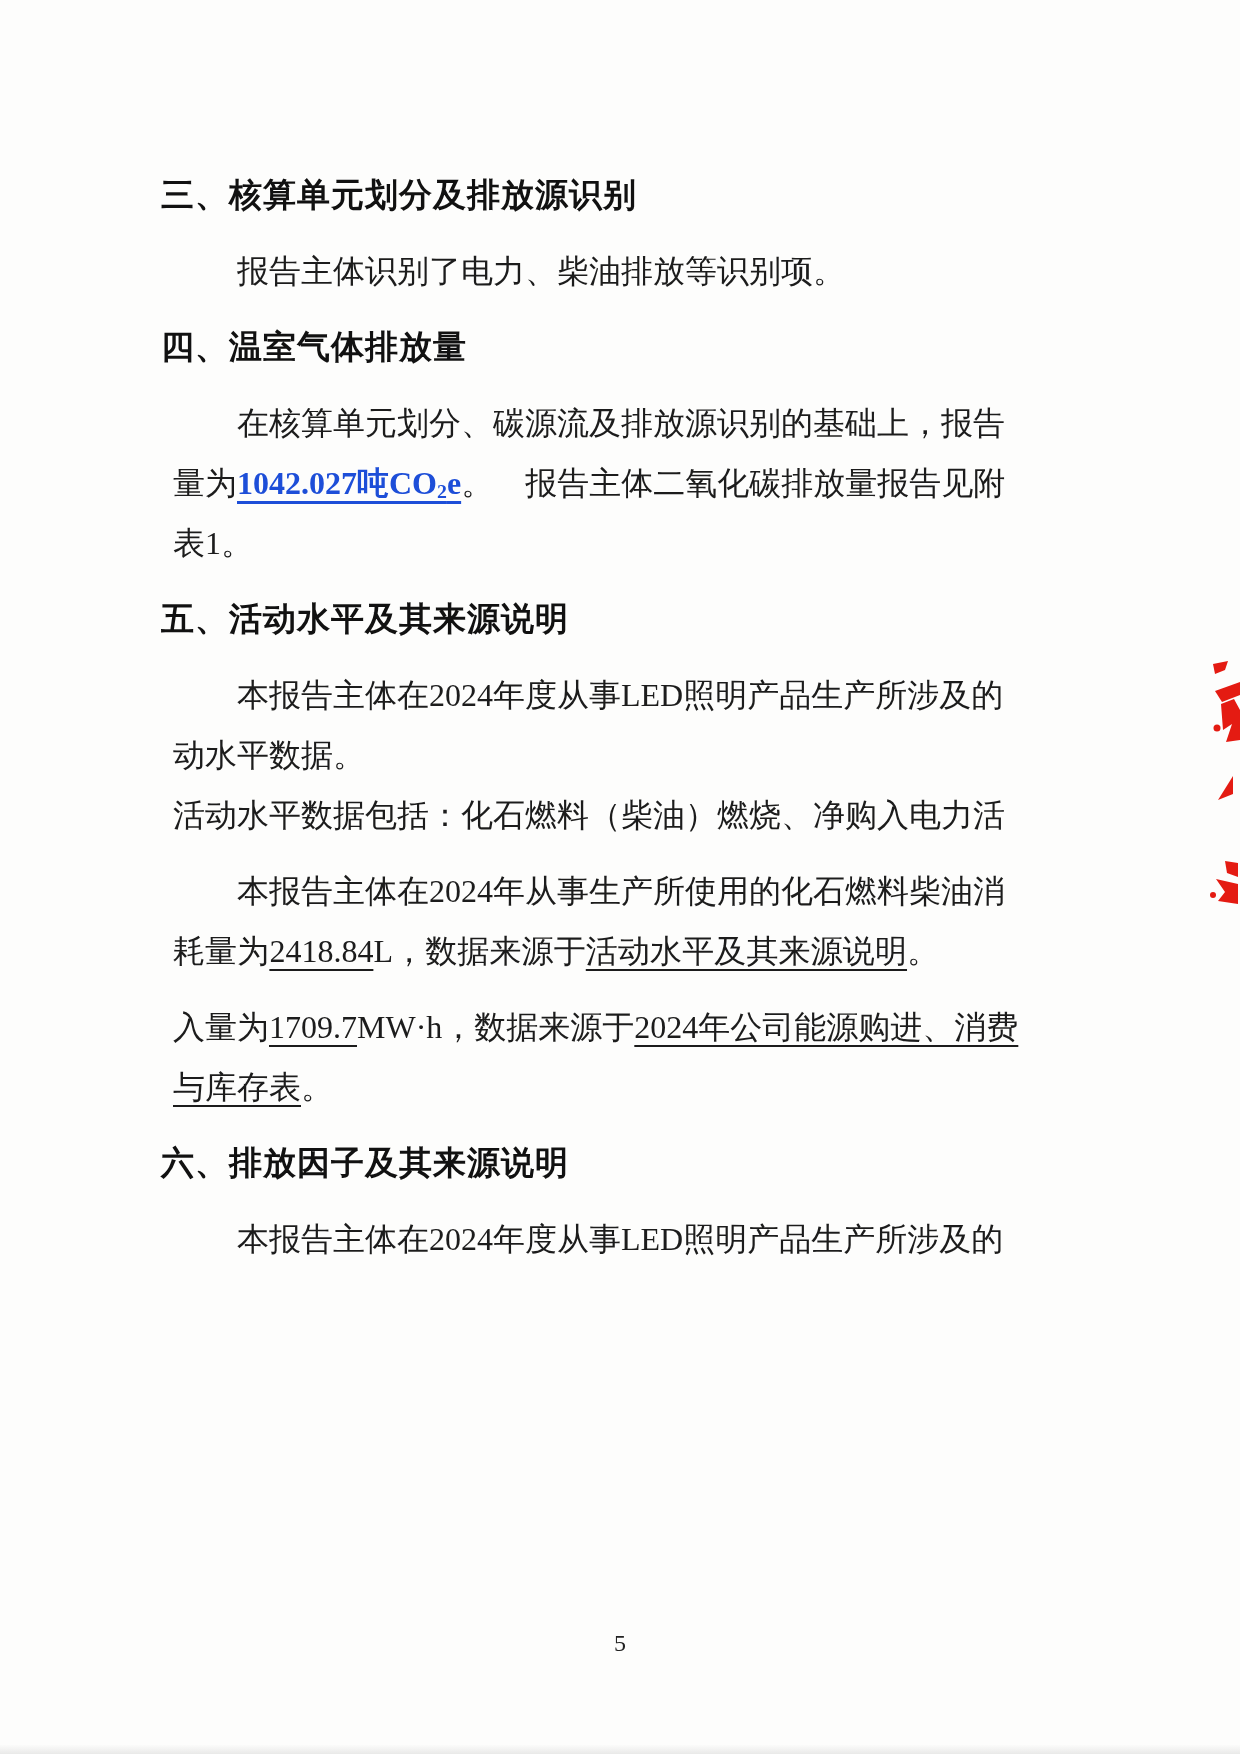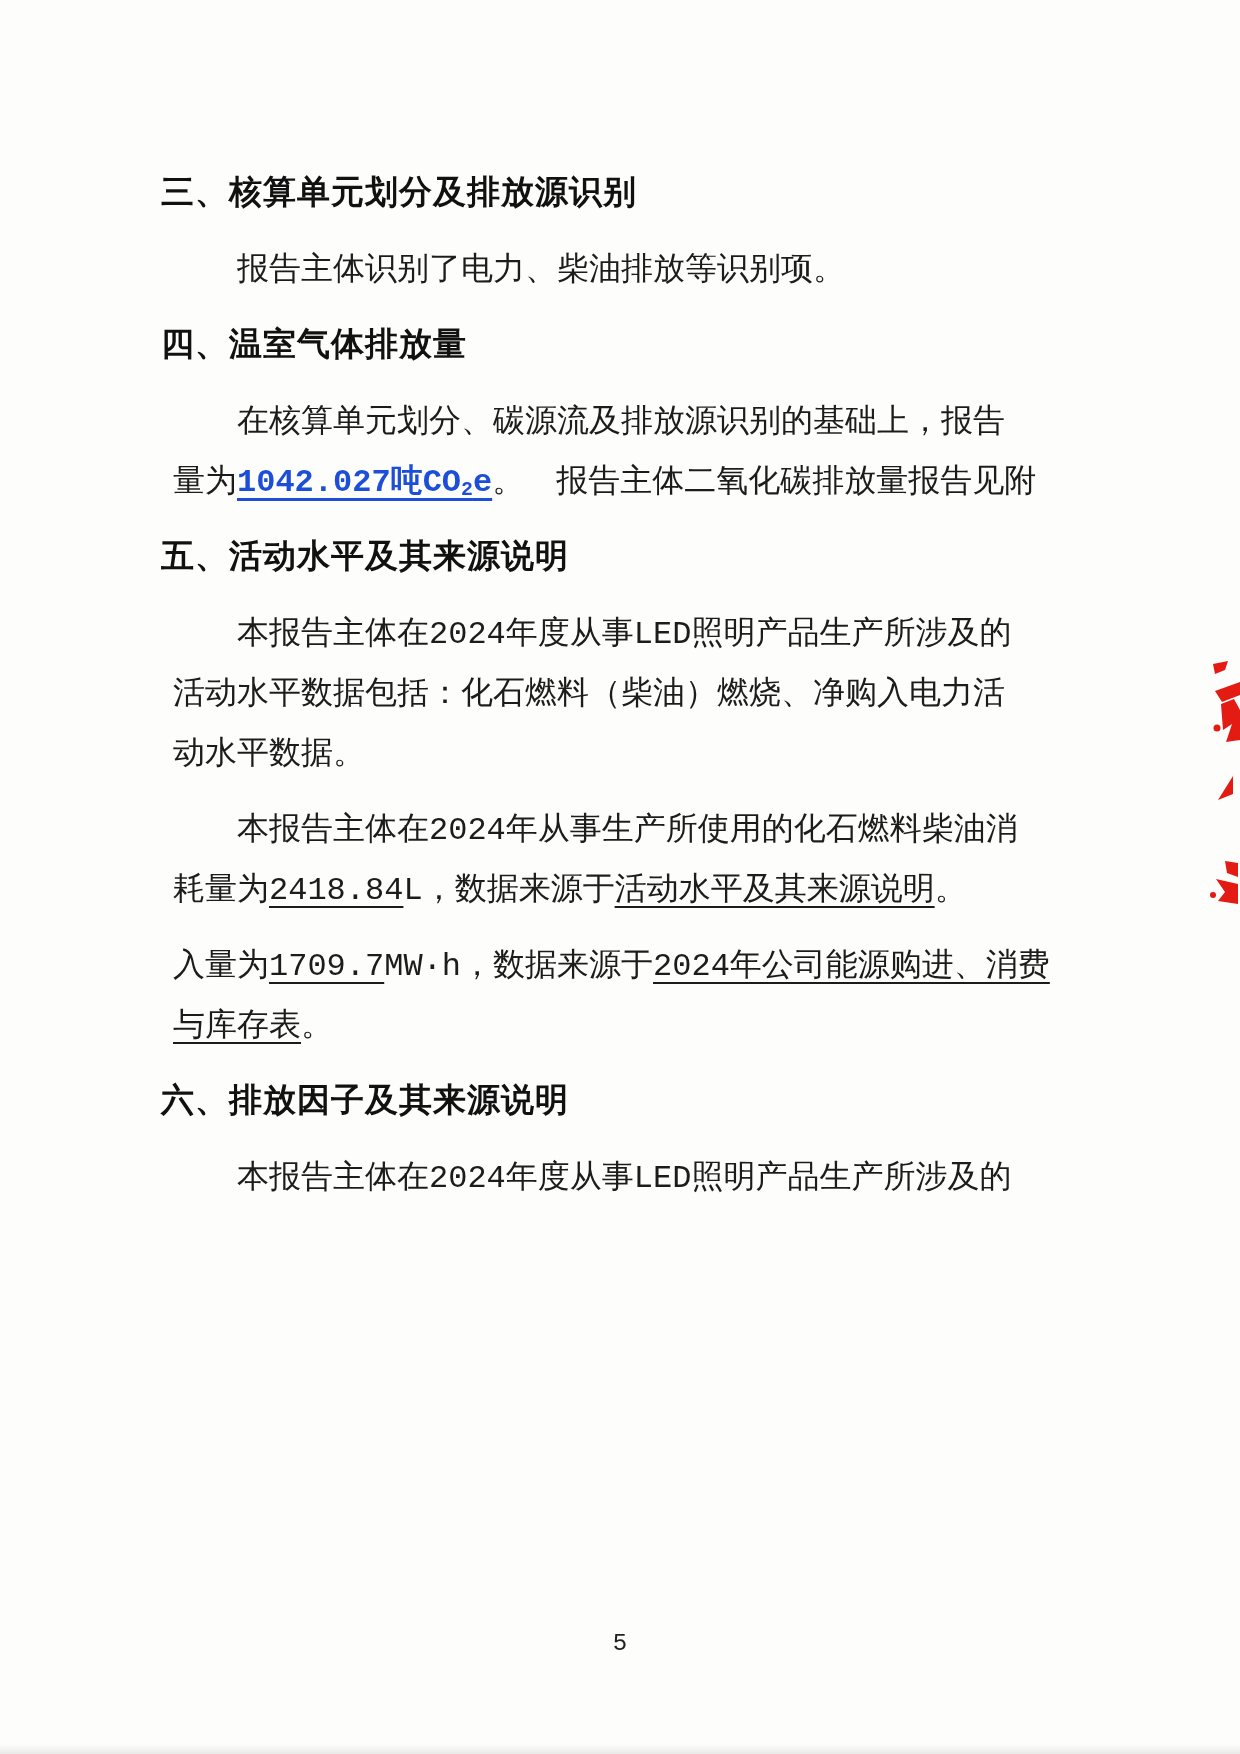--- a/index.html
+++ b/index.html
@@ -2,21 +2,21 @@
 <html lang="zh"><head>
 <meta charset="utf-8">
 <style>
   html,body{margin:0;padding:0;}
   .page{
     position:relative;
     width:1240px;
     height:1754px;
     background:#fdfdfc;
     overflow:hidden;
-    font-family:Liberation Mono, monospace;
+    font-family:Liberation Serif, serif;
     color:#1c1c1c;
   }
   .content{
     position:absolute;
     left:161px;
     top:149px;
     width:778px;
   }
   .heading{
     font-size:33px;
@@ -96,28 +96,29 @@
 
     <div class="para">
       <div class="line indent last">报告主体识别了电力、柴油排放等识别项。</div>
     </div>
 
     <div class="heading">四、温室气体排放量</div>
 
     <div class="para">
       <div class="line indent">在核算单元划分、碳源流及排放源识别的基础上，报告</div>
       <div class="line"><span>量为</span><span class="bu"><span>1042.027吨CO</span><sub>2</sub><span>e</span></span><span>。　</span><span>报告主体二氧化碳排放量报告见附</span></div>
+      <div class="line last">表1。</div>
     </div>
 
     <div class="heading">五、活动水平及其来源说明</div>
 
     <div class="para">
       <div class="line indent">本报告主体在2024年度从事LED照明产品生产所涉及的</div>
+      <div class="line last">动水平数据。</div>
       <div class="line">活动水平数据包括：化石燃料（柴油）燃烧、净购入电力活</div>
-      <div class="line last">动水平数据。</div>
     </div>
 
     <div class="para">
       <div class="line indent">本报告主体在2024年从事生产所使用的化石燃料柴油消</div>
       <div class="line"><span>耗量为</span><span class="u">2418.84</span><span>L，数据来源于</span><span class="u">活动水平及其来源说明</span><span>。</span></div>
     </div>
 
     <div class="para">
       <div class="line"><span>入量为</span><span class="u">1709.7</span><span>MW·h，数据来源于</span><span class="u">2024年公司能源购进、消费</span></div>
       <div class="line last"><span class="u">与库存表</span><span>。</span></div>

